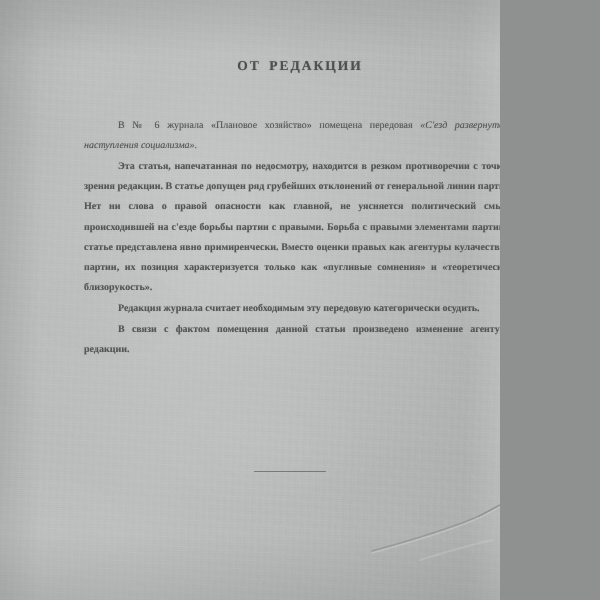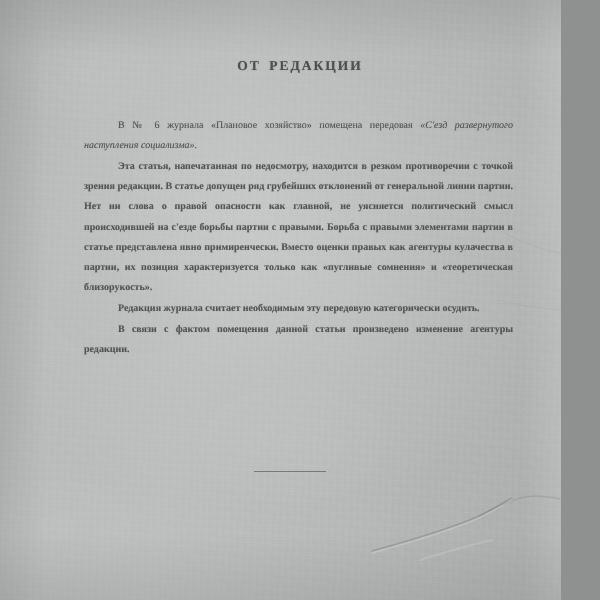--- a/index.html
+++ b/index.html
@@ -10,21 +10,21 @@
   body {
     width: 600px;
     height: 600px;
     overflow: hidden;
     font-family: "Liberation Serif", "DejaVu Serif", serif;
   }
 
   
   #page {
     position: relative;
-    width: 561px;
+    width: 500px;
     height: 600px;
     overflow: hidden;
     background-color: #86efac;
     isolation: isolate;
   }
 
   
   .paper-base {
     position: absolute;
     inset: 0;

